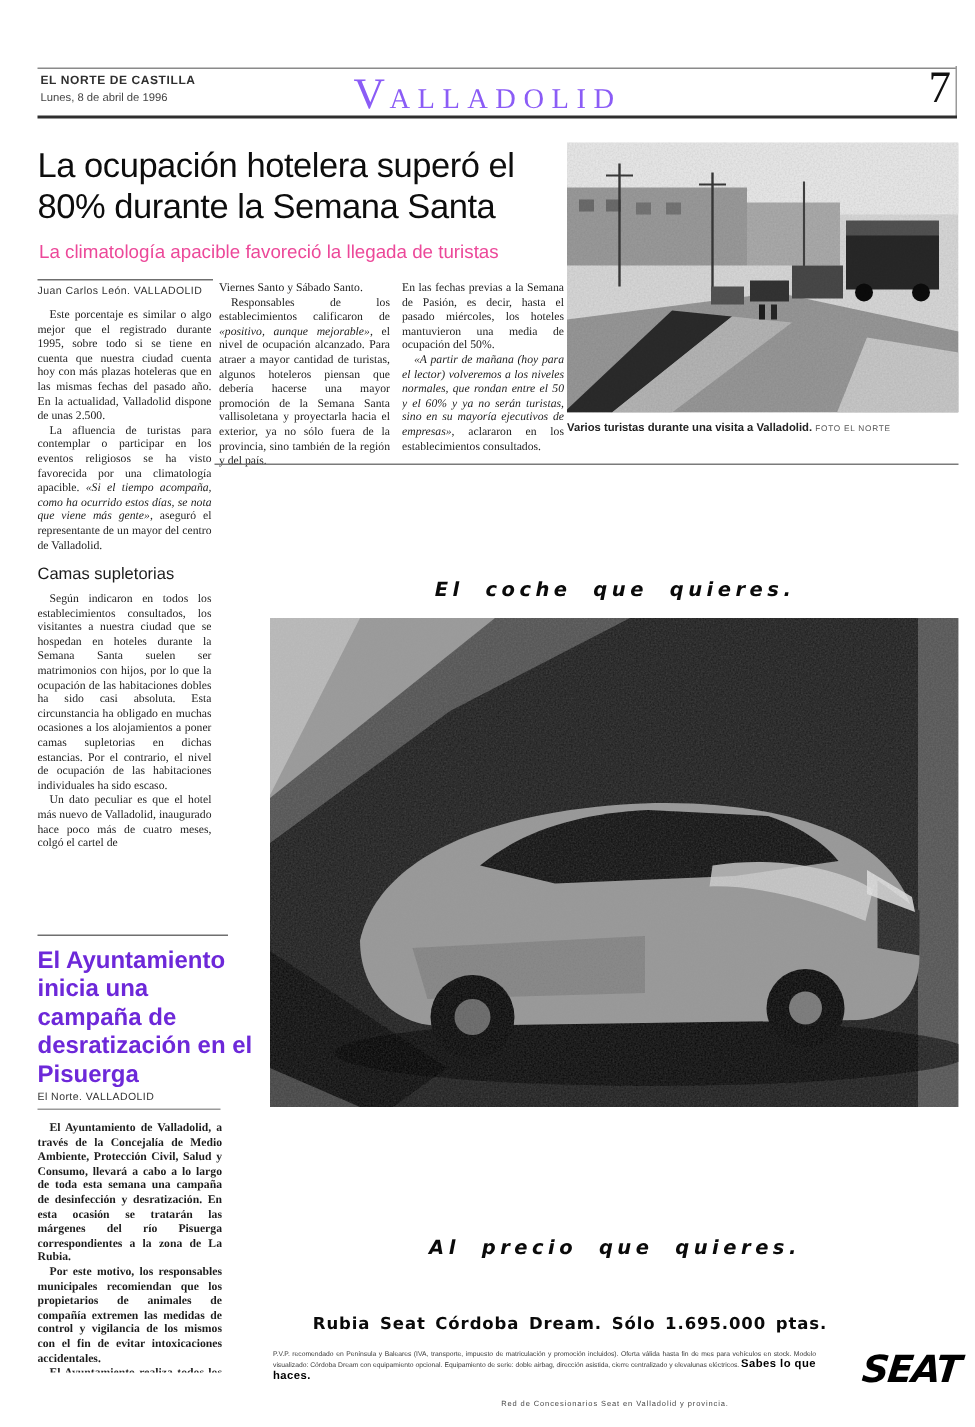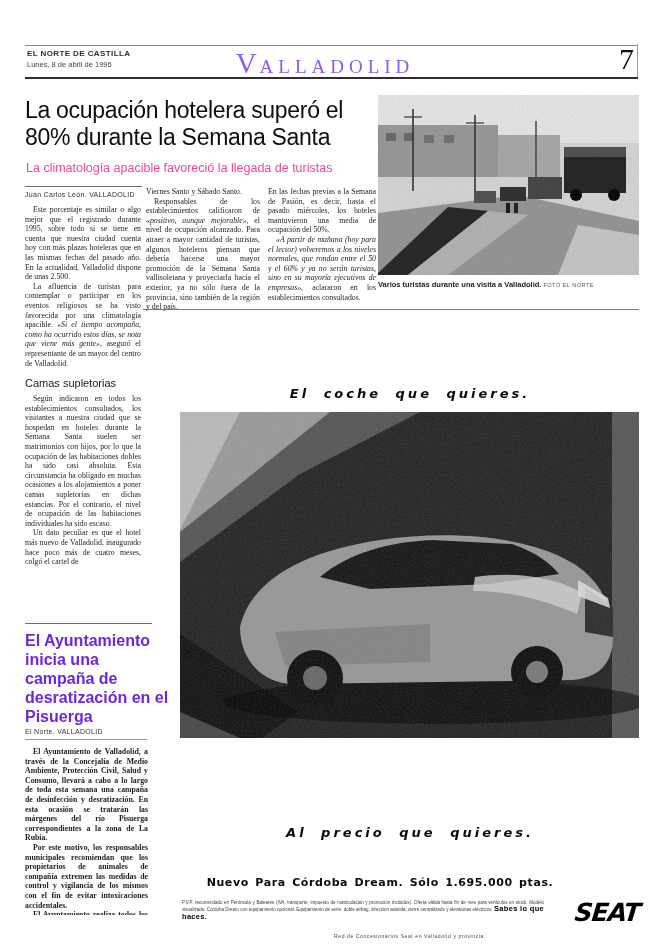--- a/index.html
+++ b/index.html
@@ -197,21 +197,21 @@
         <circle cx="357" cy="260" r="26" fill="#0c0c0c"></circle>
         <circle cx="357" cy="260" r="11" fill="#777"></circle>
       </g>
       <rect width="459" height="326" filter="url(#grainB)" opacity="0.5" style="mix-blend-mode:multiply"></rect>
       <rect width="459" height="326" filter="url(#grainB)" opacity="0.25" style="mix-blend-mode:screen"></rect>
     </svg>
   </div>
 
   <div class="abs slogan" style="top:793px;margin-top:32px;">Al precio que quieres.</div>
 
-  <div class="abs offer">Nuevo Para Córdoba Dream. Sólo 1.695.000 ptas.</div>
+  <div class="abs offer">Rubia Seat Córdoba Dream. Sólo 1.695.000 ptas.</div>
 
   <div class="abs fine-print">
     <span>P.V.P. recomendado en Península y Baleares (IVA, transporte, impuesto de matriculación y promoción incluidos). Oferta válida hasta fin de mes para vehículos en stock. Modelo visualizado: Córdoba Dream con equipamiento opcional. Equipamiento de serie: doble airbag, dirección asistida, cierre centralizado y elevalunas eléctricos. </span><b>Sabes lo que haces.</b>
   </div>
 
   <div class="abs seat-logo">SEAT</div>
 
   <div class="abs dealer-line">Red de Concesionarios Seat en Valladolid y provincia.</div>
 
   <div class="hr" style="left:25px; top:623px; width:127px; background:#6f6f6f;"></div>

